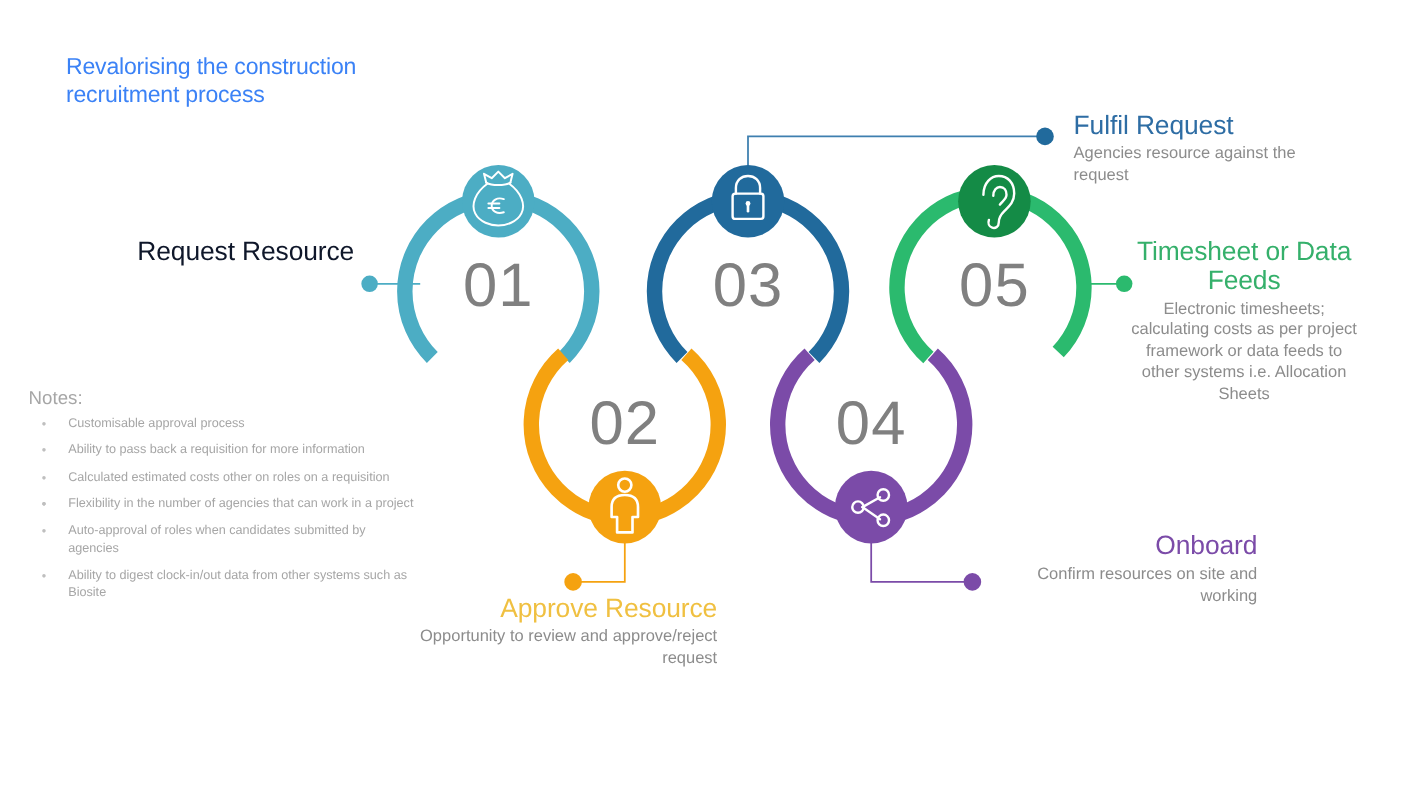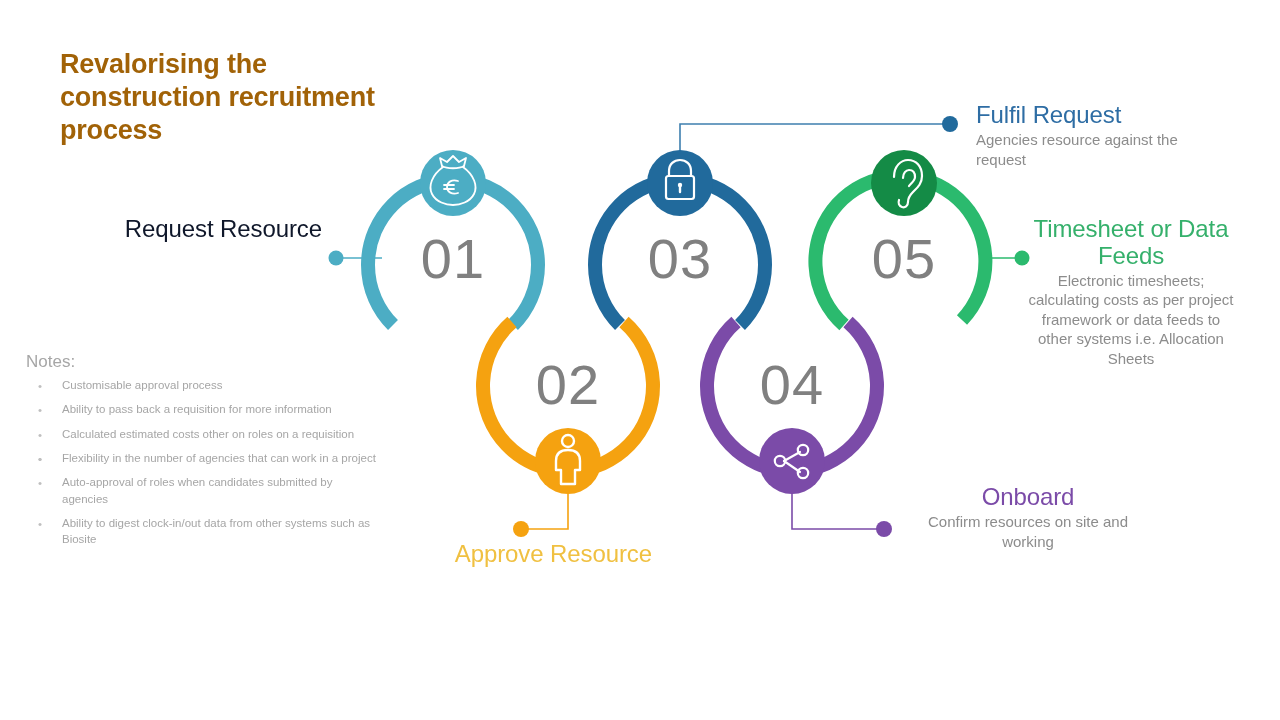--- a/index.html
+++ b/index.html
@@ -11,24 +11,24 @@
     overflow:hidden;
     position:relative;
   }
   .slide { position:relative; width:1280px; height:720px; }
 
   
   .title {
     position:absolute;
     left:60px; top:48px;
     width:330px;
-    font-size:27px;
+    font-size:21px;
     line-height:1.22;
-    font-weight:700;
-    color:#a16207;
+    font-weight:400;
+    color:#3b82f6;
     letter-spacing:-0.2px;
   }
 
   
   .notes { position:absolute; left:26px; top:352px; width:352px; }
   .notes-title { font-size:17px; color:#a6a6a6; margin-bottom:5px; }
   .notes ul { list-style:none; }
   .notes li {
     position:relative;
     font-size:11.5px;
@@ -53,21 +53,21 @@
   .lbl-01 { left:60px; top:216px; width:262px; text-align:right; }
   .lbl-01 .lbl-title { color:#0f172a;text-align:right; }
 
   .lbl-02 { left:380px; top:541px; width:272px; text-align:right; }
   .lbl-02 .lbl-title { color:#F0C041; }
   .lbl-02 .lbl-desc { color:#8c8c8c; }
 
   .lbl-03 { left:976px; top:102px; width:240px; text-align:left; }
   .lbl-03 .lbl-title { color:#2E6DA4; }
 
-  .lbl-04 { left:913px; top:484px; width:230px; text-align:center; }
+  .lbl-04 { left:913px; top:484px; width:230px; text-align:right; }
   .lbl-04 .lbl-title { color:#7B4BA8; }
 
   .lbl-05 { left:1028px; top:216px; width:206px; text-align:center; }
   .lbl-05 .lbl-title { color:#35B06B; }
   .lbl-05 .lbl-desc { line-height:1.30; }
 
   .num { font-size:56px; fill:#808080; font-weight:300; letter-spacing:1px; }
 </style>
 </head>
 <body>
@@ -226,20 +226,21 @@
     </g>
 
   </svg>
 
   <div class="lbl lbl-01">
     <div class="lbl-title">Request Resource</div>
   </div>
 
   <div class="lbl lbl-02">
     <div class="lbl-title">Approve Resource</div>
+    <div class="lbl-desc">Opportunity to review and approve/reject request</div>
   </div>
 
   <div class="lbl lbl-03">
     <div class="lbl-title">Fulfil Request</div>
     <div class="lbl-desc">Agencies resource against the request</div>
   </div>
 
   <div class="lbl lbl-04">
     <div class="lbl-title">Onboard</div>
     <div class="lbl-desc">Confirm resources on site and working</div>

